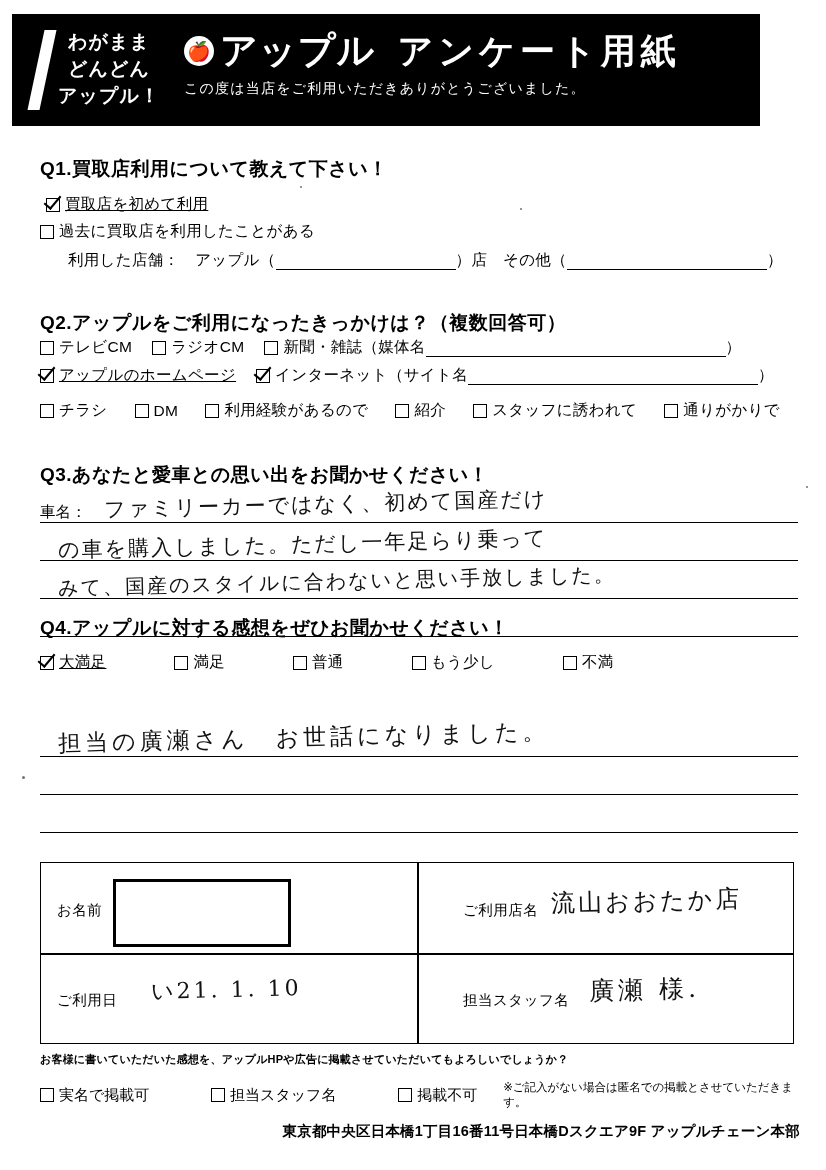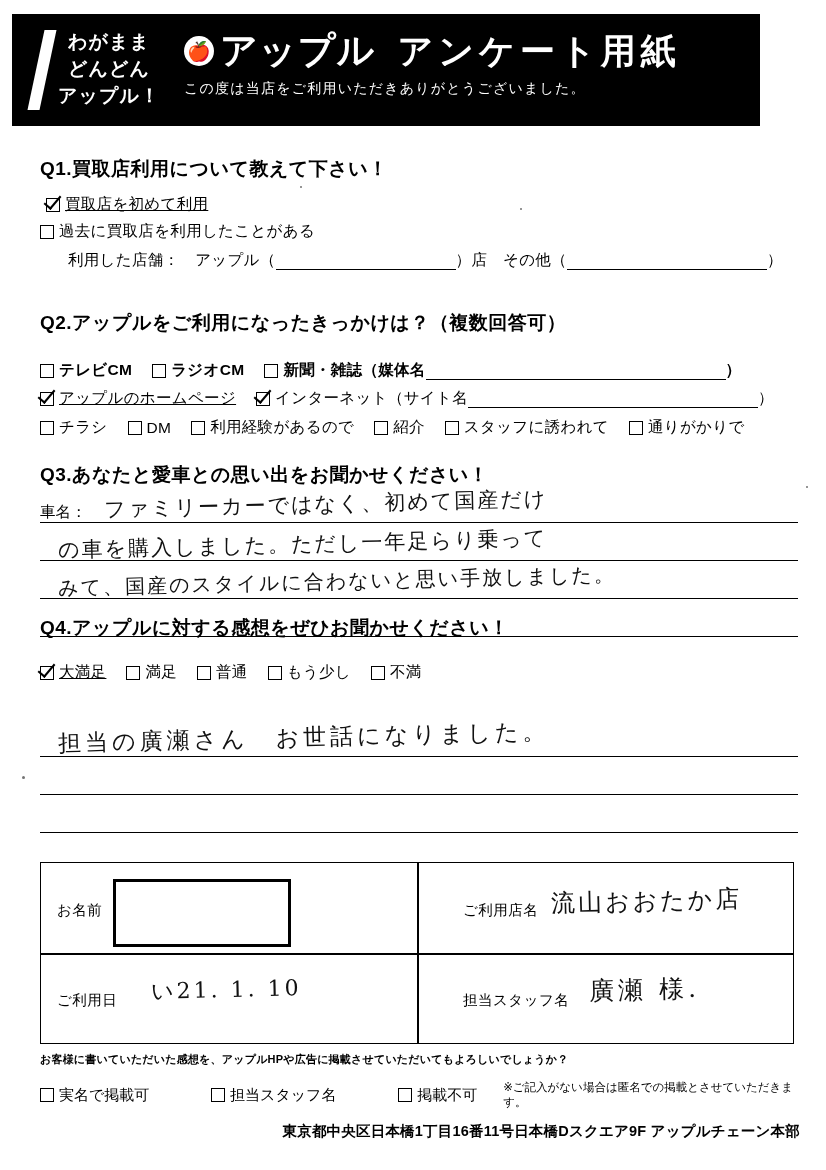--- a/index.html
+++ b/index.html
@@ -165,21 +165,21 @@
       <span class="line-field" style="width:180px;"></span>
       <span>）店　その他（</span>
       <span class="line-field" style="width:200px;"></span>
       <span>）</span>
     </div>
   </div>
 
   <div class="q" style="top:310px;">
     <div class="q-title">Q2.アップルをご利用になったきっかけは？（複数回答可）</div>
 
-    <div class="opt-row" style="margin-top:24px;font-weight:bold;">
+    <div class="opt-row" style="margin-top:1px;">
       <label class="opt">
         <span class="cb"></span>
         <span>テレビCM</span>
       </label>
       <label class="opt">
         <span class="cb"></span>
         <span>ラジオCM</span>
       </label>
       <label class="opt">
         <span class="cb"></span>
@@ -195,21 +195,21 @@
         <span class="ul">アップルのホームページ</span>
       </label>
       <label class="opt">
         <span class="cb checked"></span>
         <span>インターネット（サイト名</span>
         <span class="line-field" style="width:290px;"></span>
         <span>）</span>
       </label>
     </div>
 
-    <div class="opt-row" style="margin-top:8px;">
+    <div class="opt-row" style="margin-top:14px;justify-content:space-between;">
       <label class="opt">
         <span class="cb"></span>
         <span>チラシ</span>
       </label>
       <label class="opt">
         <span class="cb"></span>
         <span>DM</span>
       </label>
       <label class="opt">
         <span class="cb"></span>
@@ -239,21 +239,21 @@
   <div class="writeline" style="top:560px;"></div>
   <div class="writeline" style="top:598px;"></div>
   <div class="writeline" style="top:636px;"></div>
 
   <div class="hand" style="left:104px;top:490px;">ファミリーカーではなく、初めて国産だけ</div>
   <div class="hand" style="left:58px;top:530px;">の車を購入しました。ただし一年足らり乗って</div>
   <div class="hand" style="left:58px;top:568px;font-size:20px;">みて、国産のスタイルに合わないと思い手放しました。</div>
 
   <div class="q" style="top:615px;">
     <div class="q-title">Q4.アップルに対する感想をぜひお聞かせください！</div>
-    <div class="opt-row" style="margin-top:21px;">
+    <div class="opt-row" style="margin-top:11px;gap:48px;">
       <label class="opt">
         <span class="cb checked"></span>
         <span class="ul">大満足</span>
       </label>
       <label class="opt">
         <span class="cb"></span>
         <span>満足</span>
       </label>
       <label class="opt">
         <span class="cb"></span>

